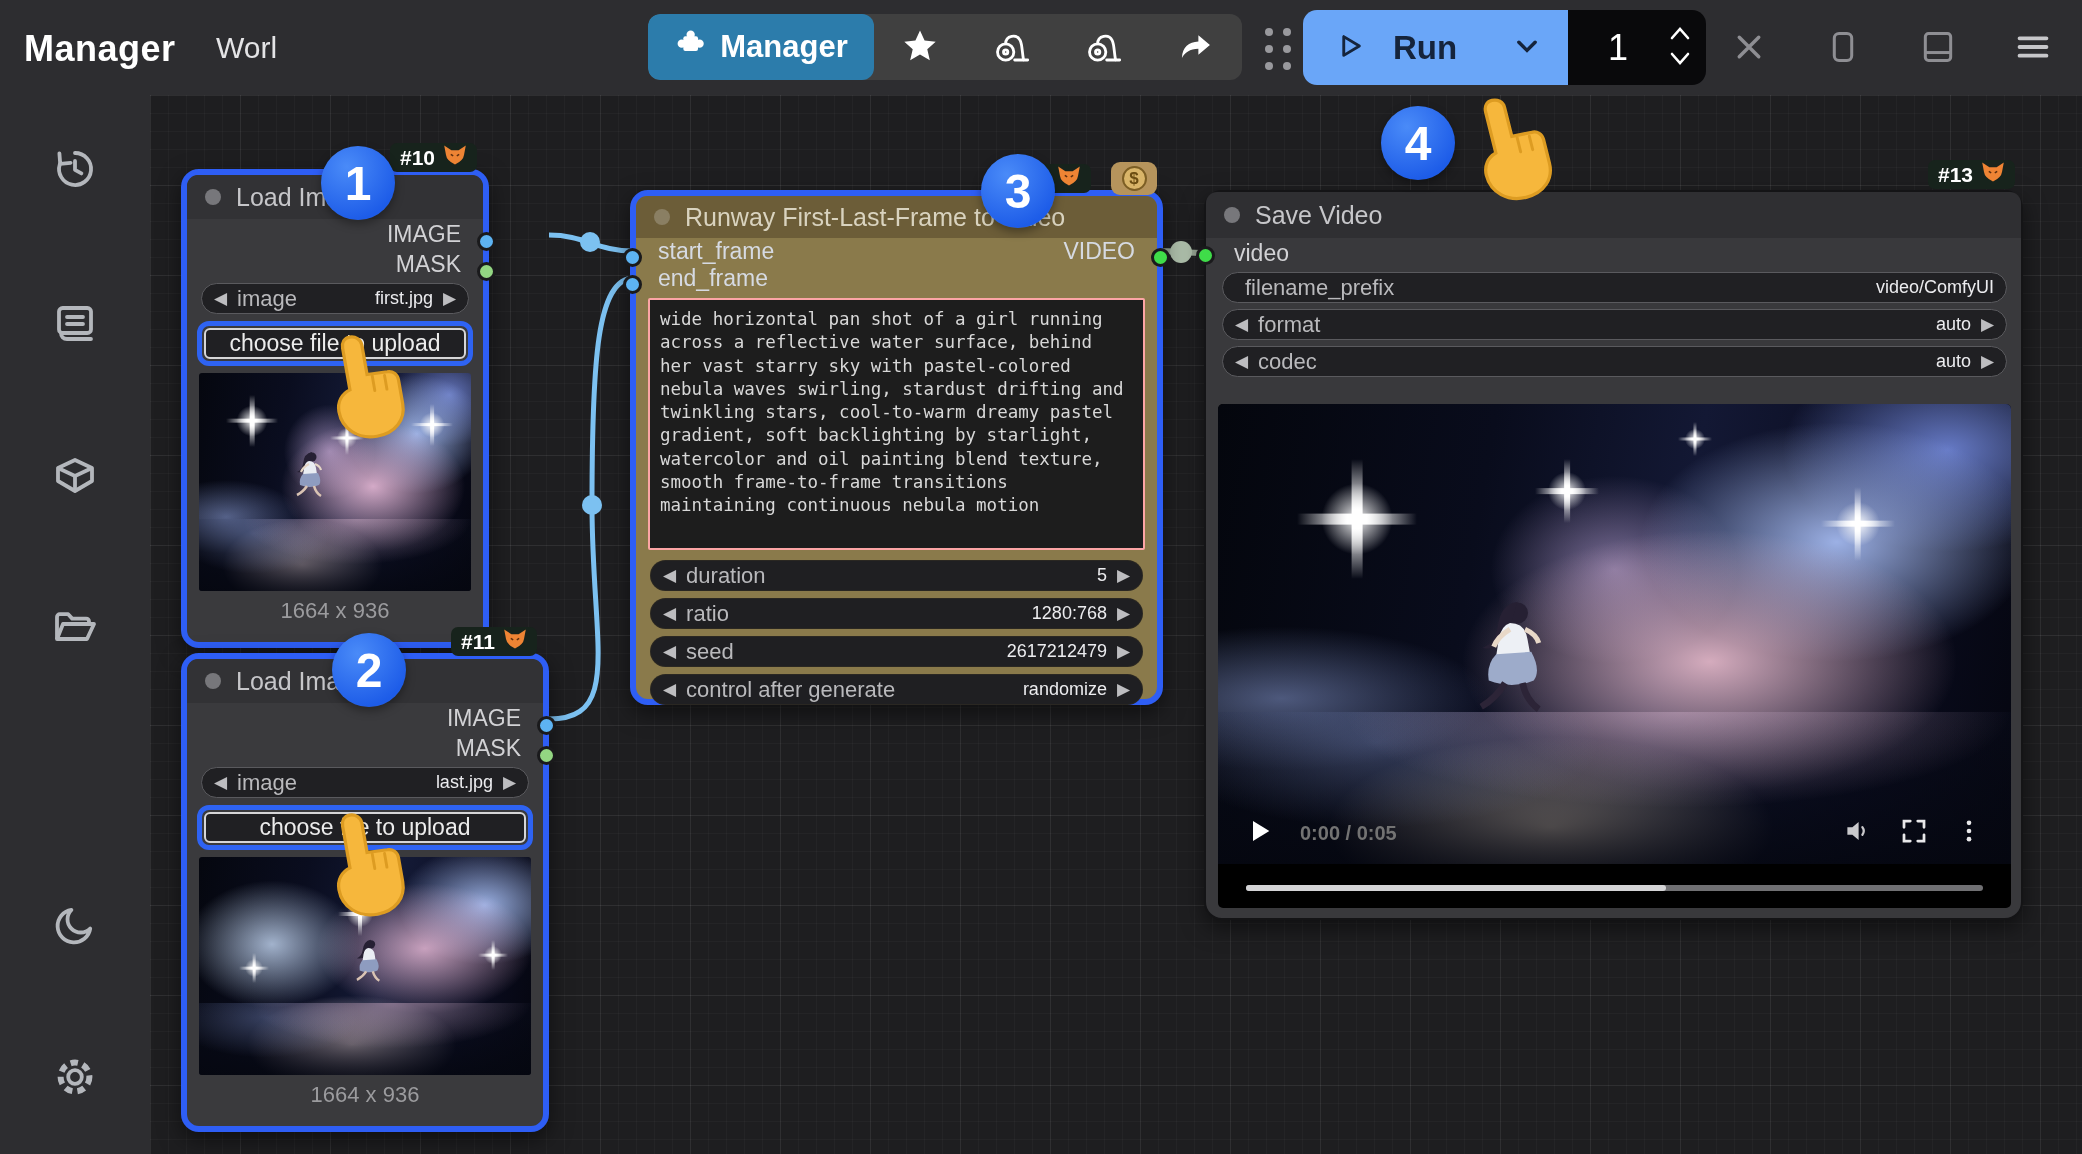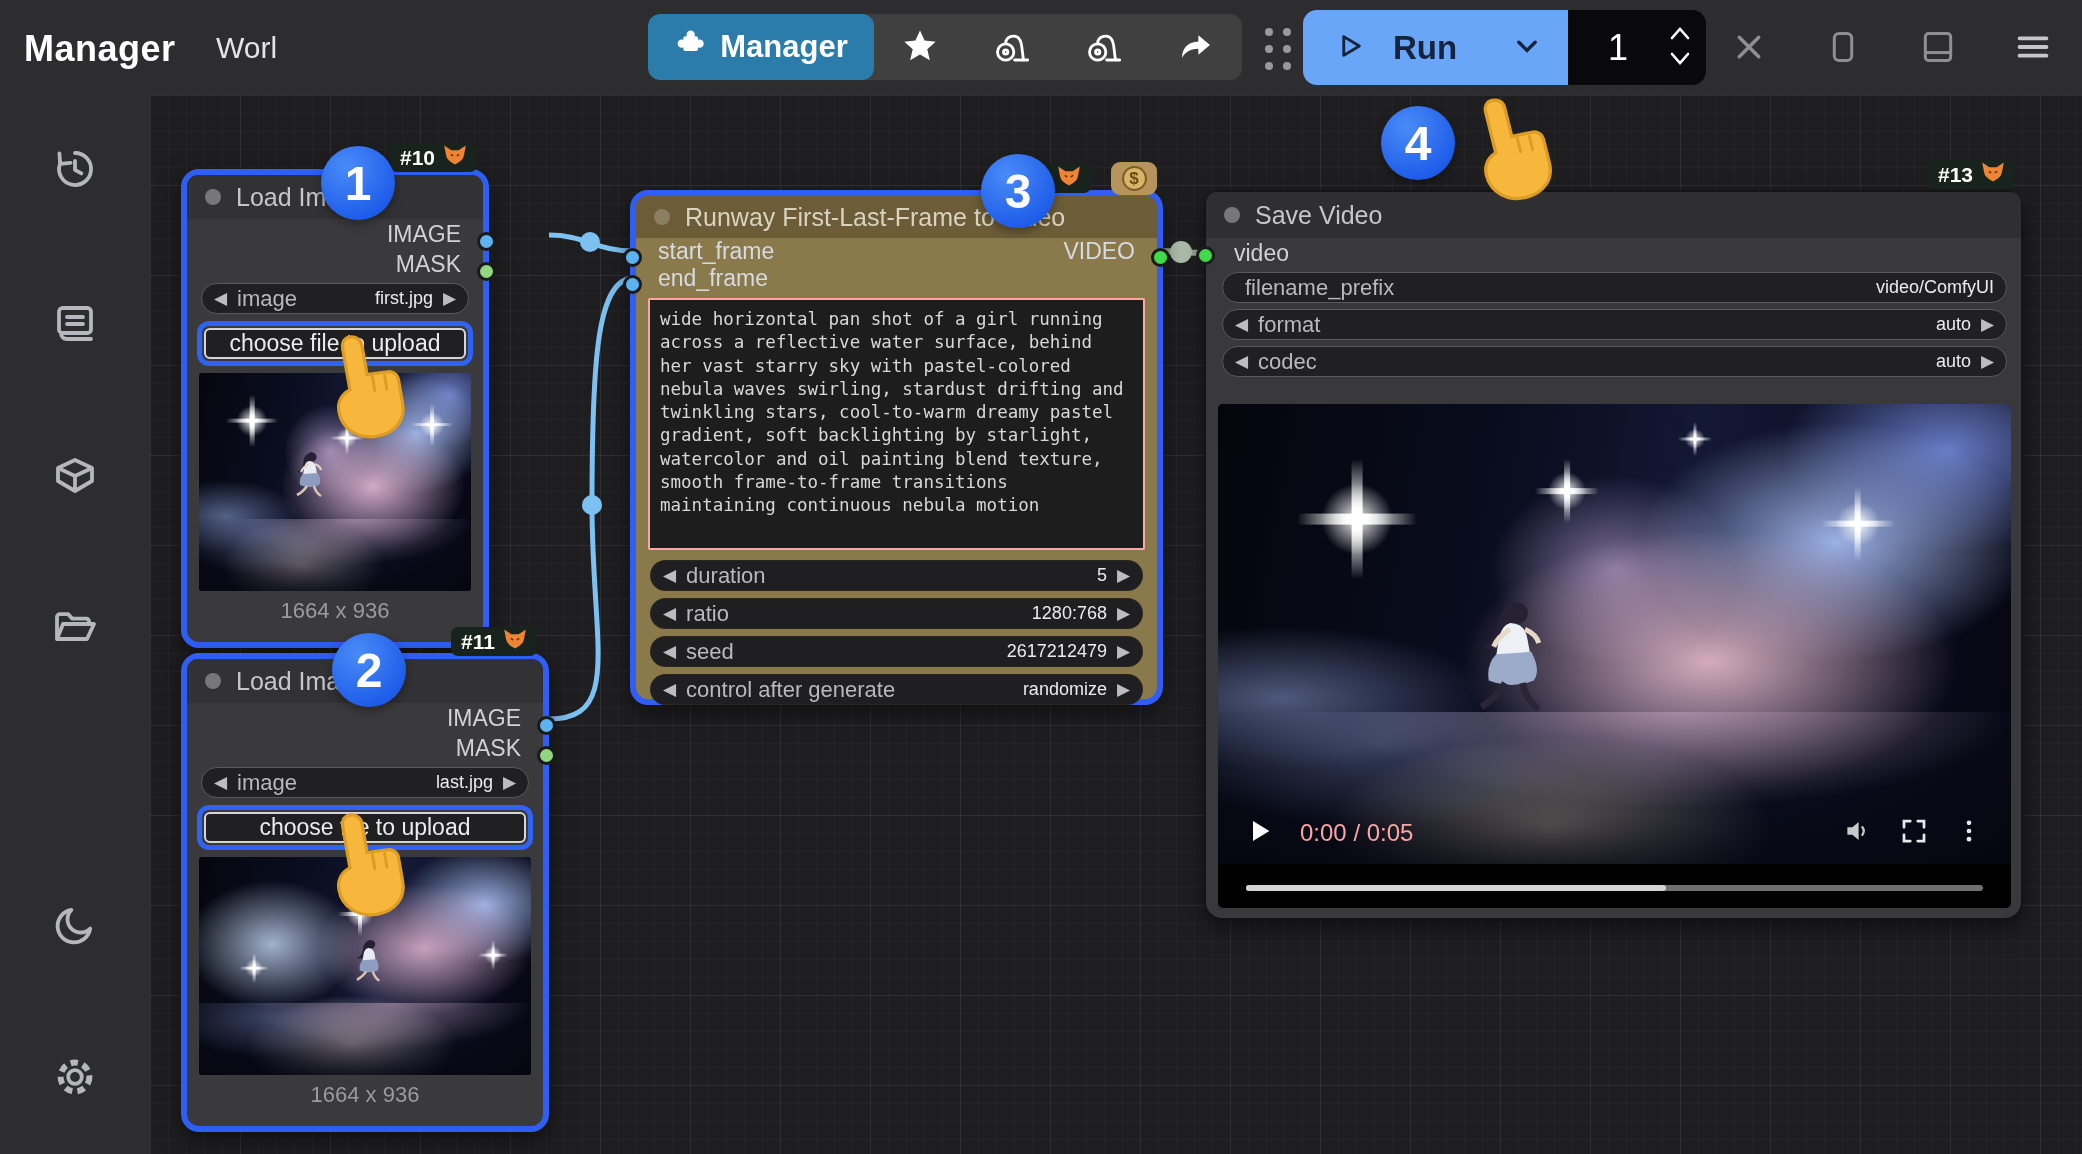--- a/index.html
+++ b/index.html
@@ -125,21 +125,21 @@
       transform:translateY(-50%);
       background:linear-gradient(90deg, transparent, #fff 42%, #fff 58%, transparent); }
   .girl { position:absolute; }
 
   
   .player { position:absolute; left:12px; right:10px; top:212px; height:504px;
             background:#000; border-radius:5px; overflow:hidden; }
   .player .art { position:absolute; left:0; right:0; top:0; bottom:44px; border-radius:0; }
   .pcontrols { position:absolute; left:0; right:0; bottom:44px; height:62px;
                display:flex; align-items:center; padding:0 28px; gap:26px; z-index:5; }
-  .ptime { color:#fca5a5; font-size:24px; }
+  .ptime { color:#737373; font-size:20px;font-weight:bold; }
   .pcontrols .spacer { flex:1; }
   .pbar { position:absolute; left:28px; right:28px; bottom:17px; height:6px; border-radius:3px;
           background:#707073; z-index:5; cursor:pointer; }
   .pbar .buffered { width:57%; height:100%; border-radius:3px; background:#d4d4d6; }
 
   
   .step { position:absolute; width:74px; height:74px; border-radius:50%; z-index:60;
           background:radial-gradient(circle at 35% 28%, #4a8bf8, #1d5ce8 75%);
           color:#fff; font-size:48px; font-weight:700;
           display:flex; align-items:center; justify-content:center;

